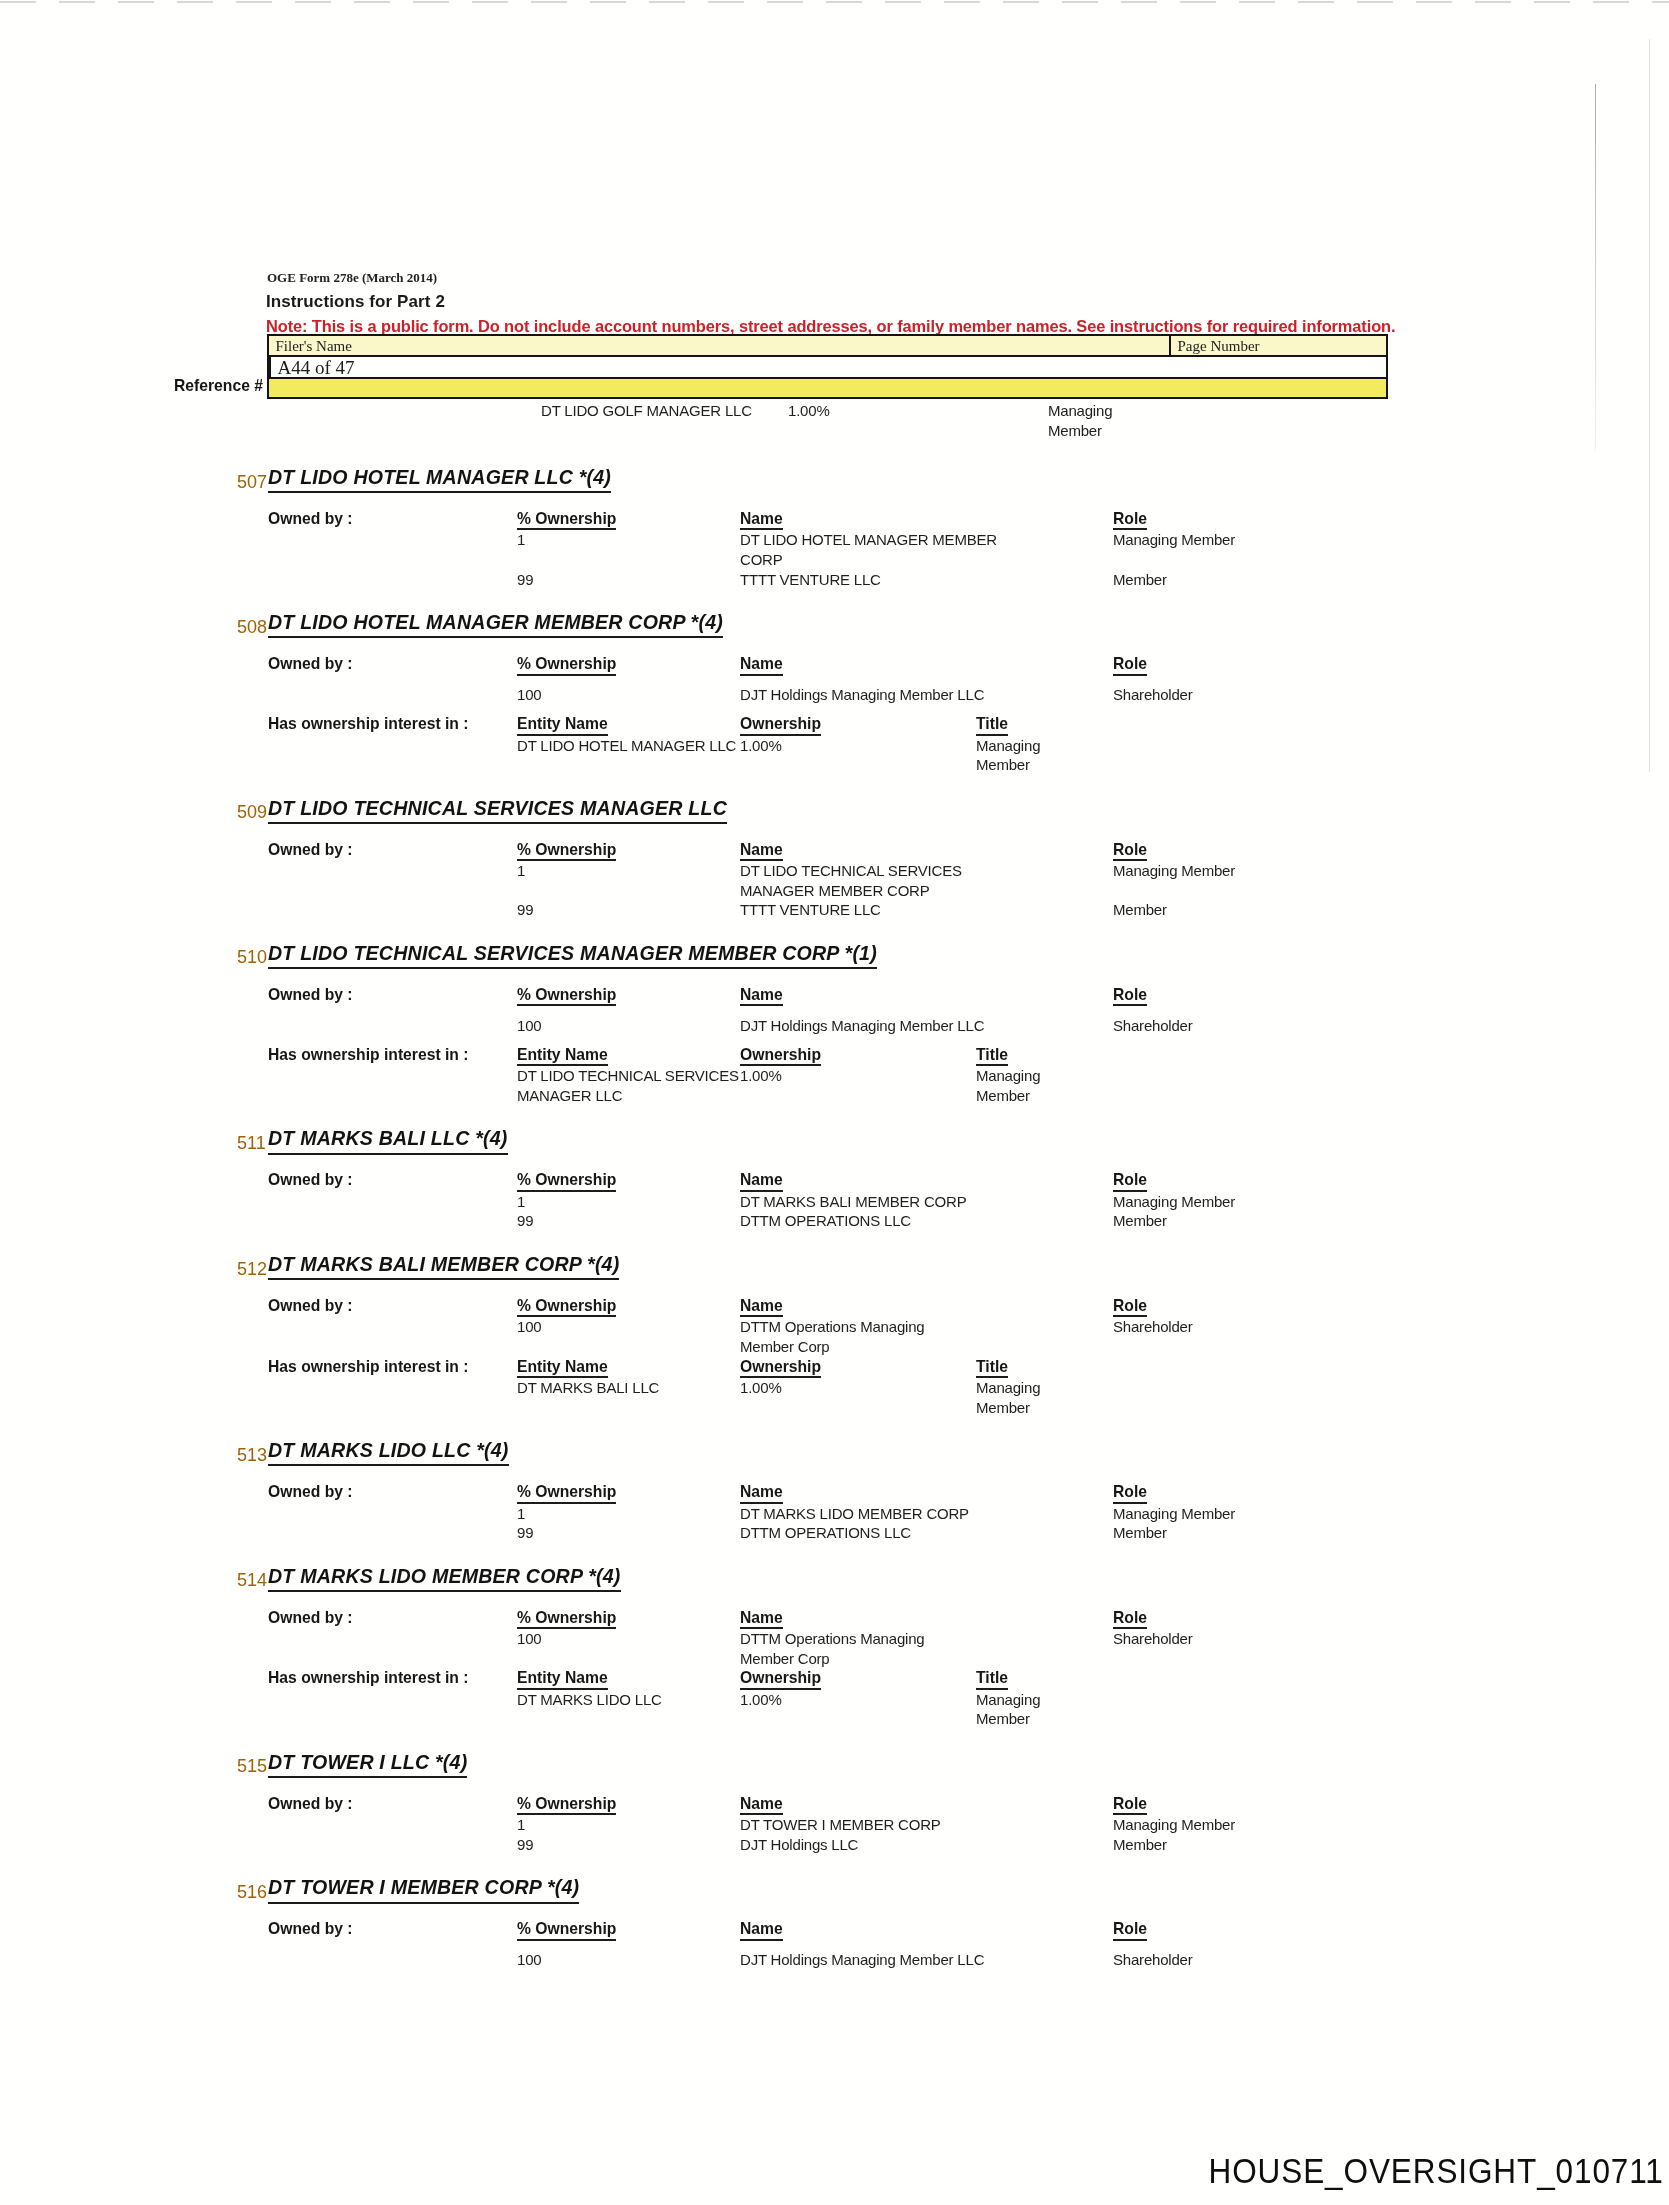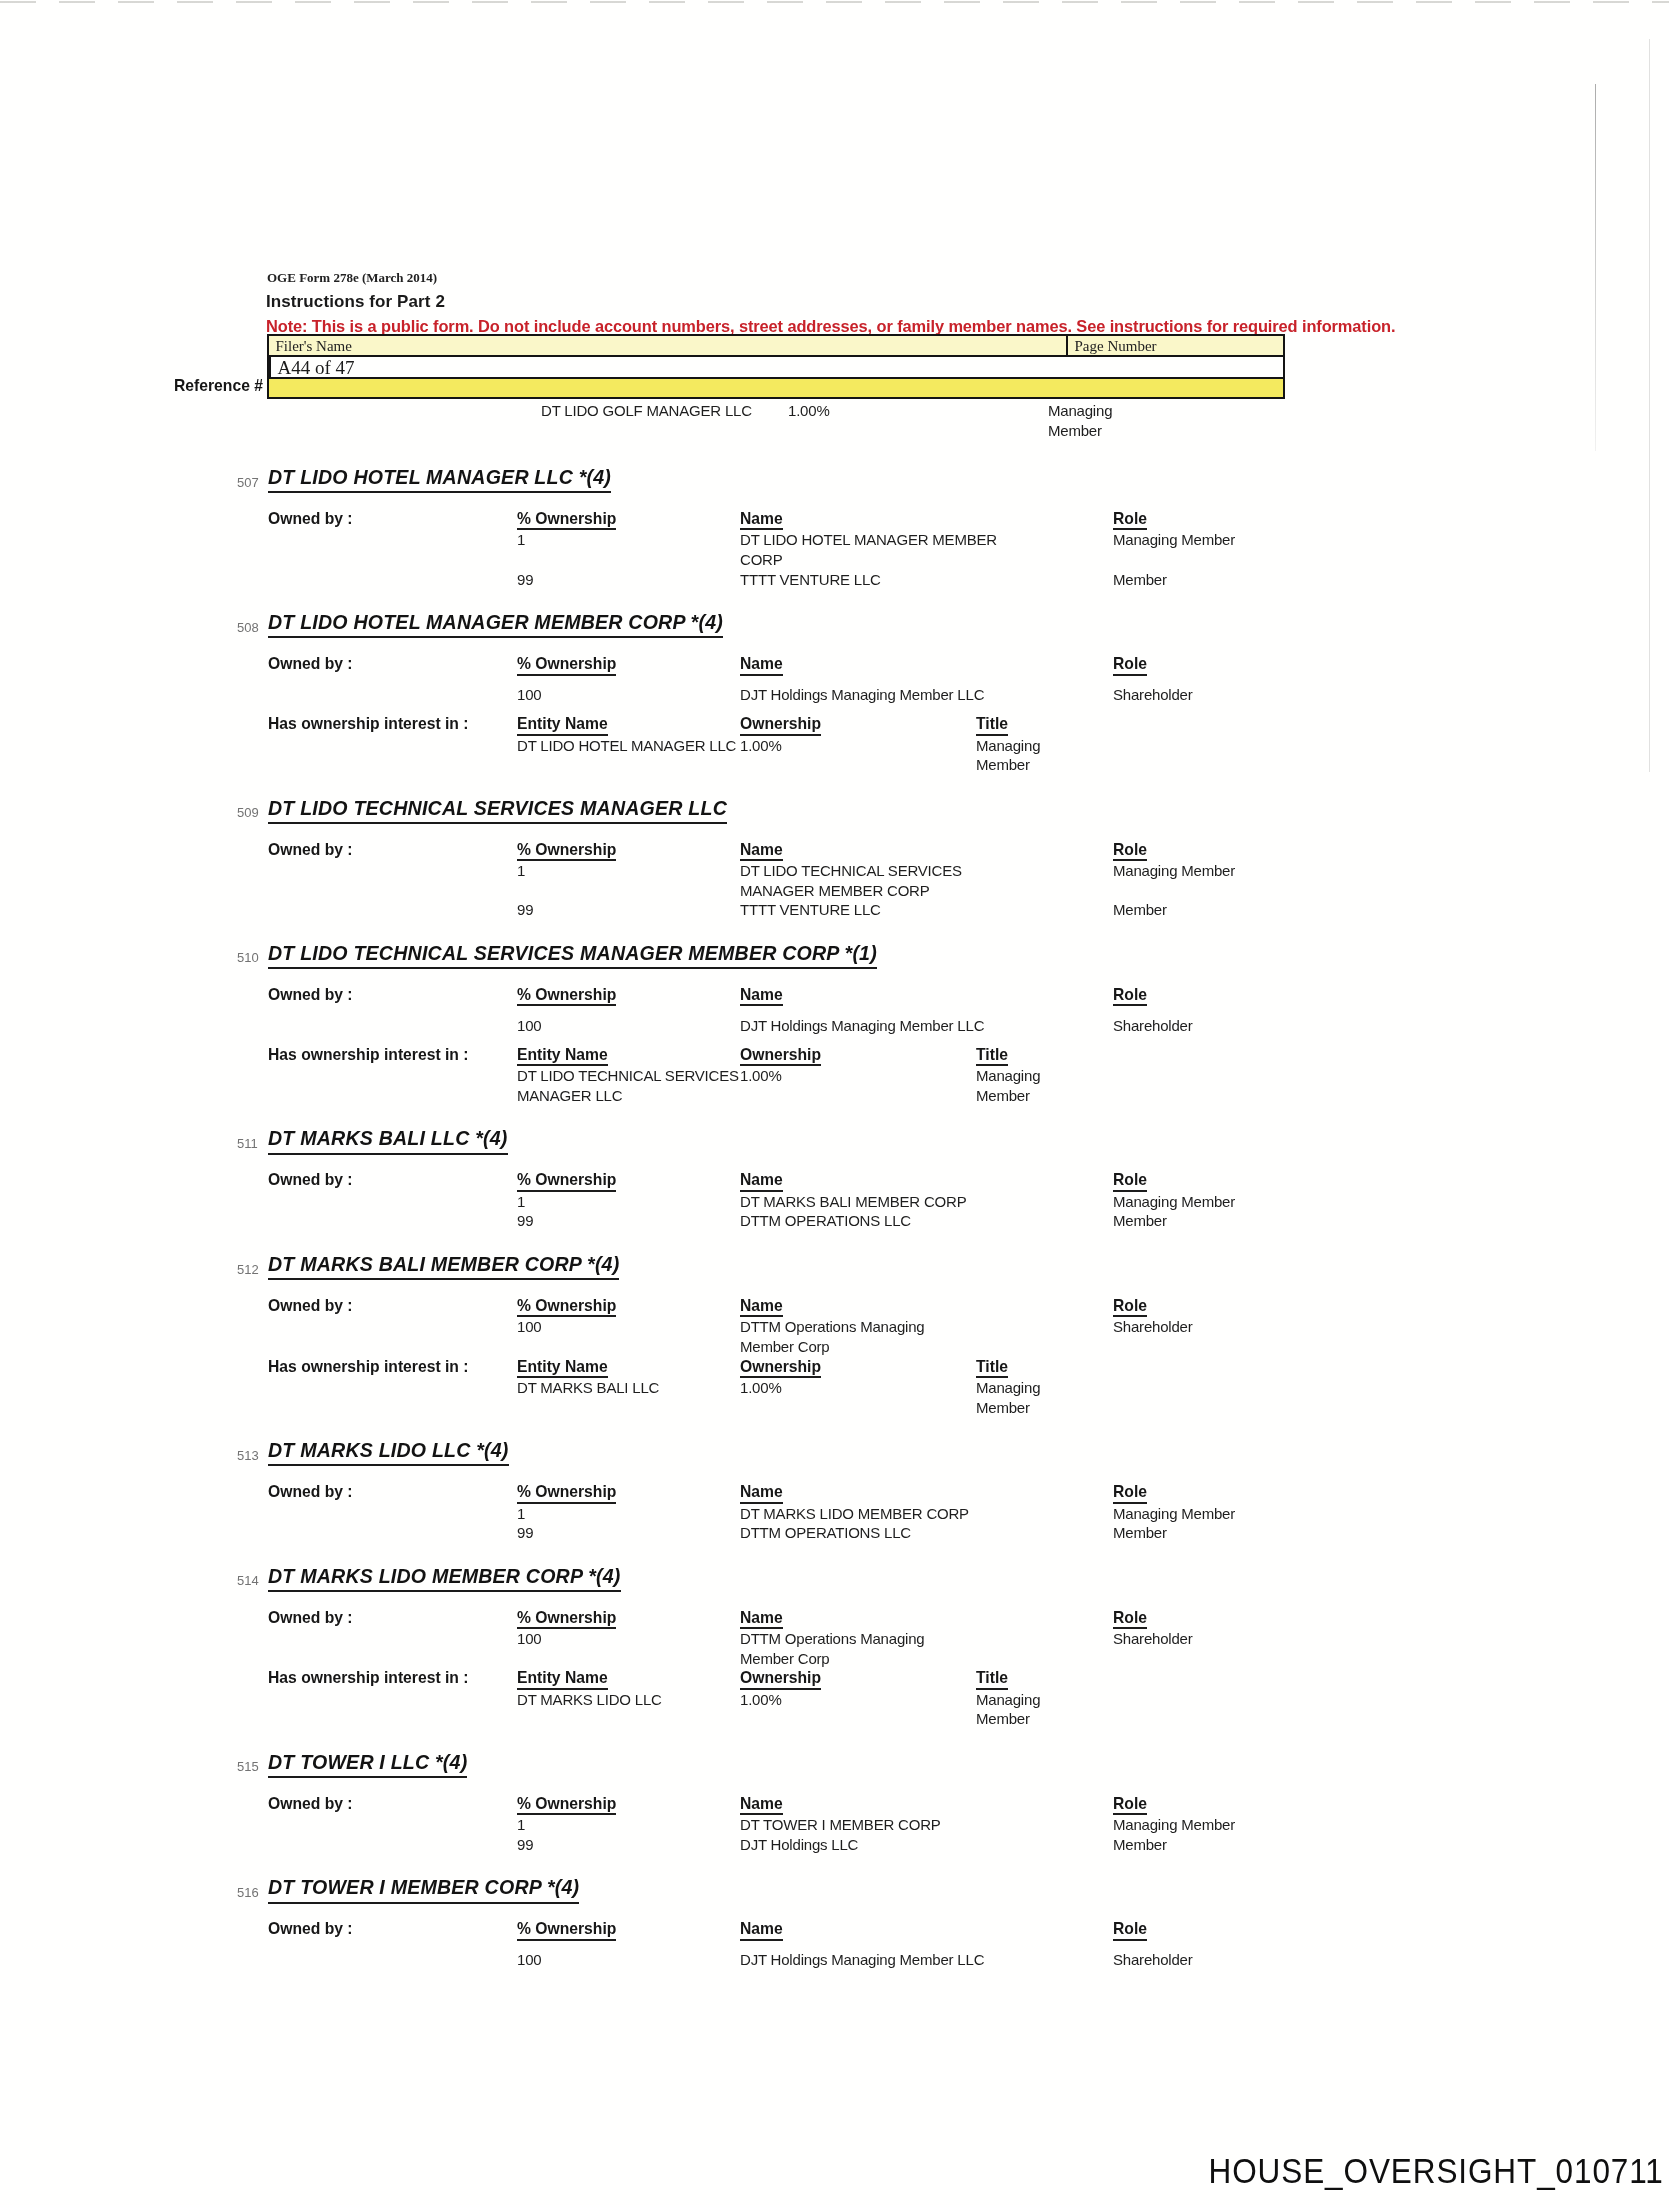--- a/index.html
+++ b/index.html
@@ -30,21 +30,21 @@
     position:absolute; left:266px; top:292px;
     font-size:17px; font-weight:bold; color:#1a1a1a; letter-spacing:0.1px;
   }
   .note {
     position:absolute; left:266px; top:317px; width:1244px;
     font-size:16.4px; font-weight:bold; color:#c8222a; white-space:nowrap; letter-spacing:-0.1px;
   }
 
   
   .filer-table {
-    position:absolute; left:267px; top:334px; width:1018px;
+    position:absolute; left:267px; top:334px; width:1121px;
     border:2.6px solid #141414; box-sizing:border-box; background:#fde047;
   }
   .ft-row { display:flex; box-sizing:border-box; }
   .ft-row.hdr { background:#faf7c9; height:21px; border-bottom:2.6px solid #141414;
     font-family:"Liberation Serif", serif; font-size:15px; color:#222; }
   .ft-row.val { background:#fffffe; height:22px; border-bottom:2.6px solid #141414; }
   .ft-row.ref { background:#f4ea5f; height:18.3px; }
   .ft-cell { padding:2px 6.5px 0 6.5px; box-sizing:border-box; overflow:visible; white-space:nowrap; }
   .ft-name { flex:1; }
   .ft-page { width:217px; border-left:2.6px solid #141414; }
@@ -70,21 +70,21 @@
     white-space:pre; color:#1e1e1e; min-height:19.6px;
   }
   .cell.label { font-size:15.7px; font-weight:bold; letter-spacing:0; color:#171717; }
   .cell.colhead .colhead-text {
     display:inline-block; font-size:15.7px; font-weight:bold; letter-spacing:0; color:#171717;
     border-bottom:2px solid #1c1c1c; padding-bottom:0.7px; line-height:17.7px;
   }
 
   .section { margin:0 0 21px 0; position:relative; }
   .sec-head { position:relative; line-height:25px; white-space:nowrap; }
-  .sec-num { position:absolute; left:-31px; top:4.6px; font-size:13px; color:#737373; }
+  .sec-num { position:absolute; left:-31px; top:4.6px; font-size:18px; color:#a16207; }
   .sec-title {
     display:inline-block; font-size:19.6px; font-weight:bold; font-style:italic;
     color:#131313; letter-spacing:0.2px;
     border-bottom:2.6px solid #1a1a1a; padding-bottom:1.3px;
   }
 
   
   .bates {
     position:absolute; right:5.2px; bottom:14.4px;
     font-size:35px; color:#0f0f0f; letter-spacing:1px;

